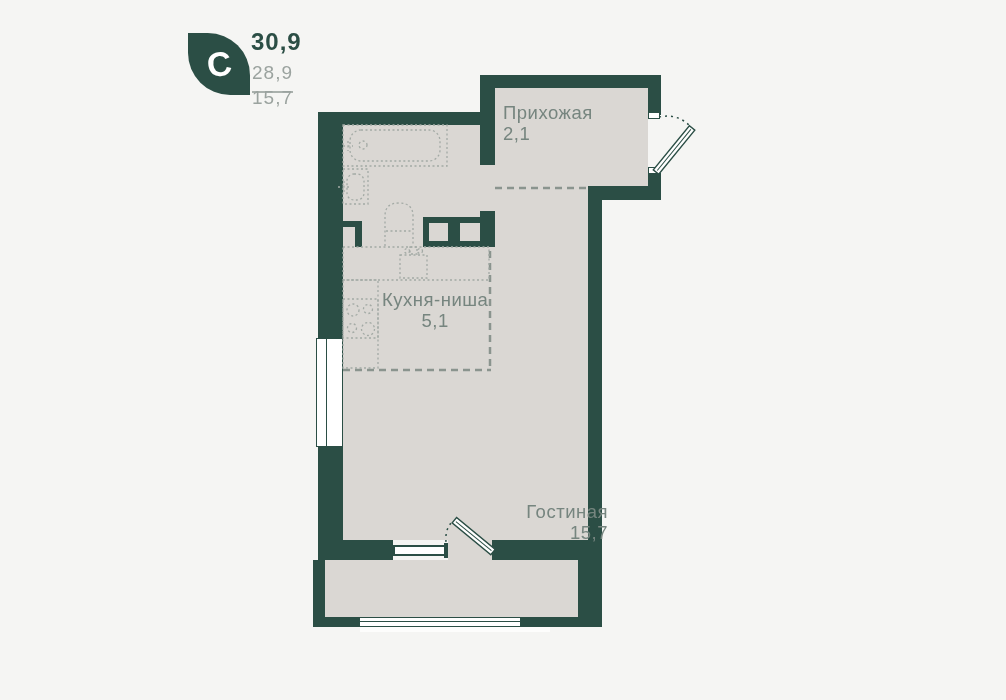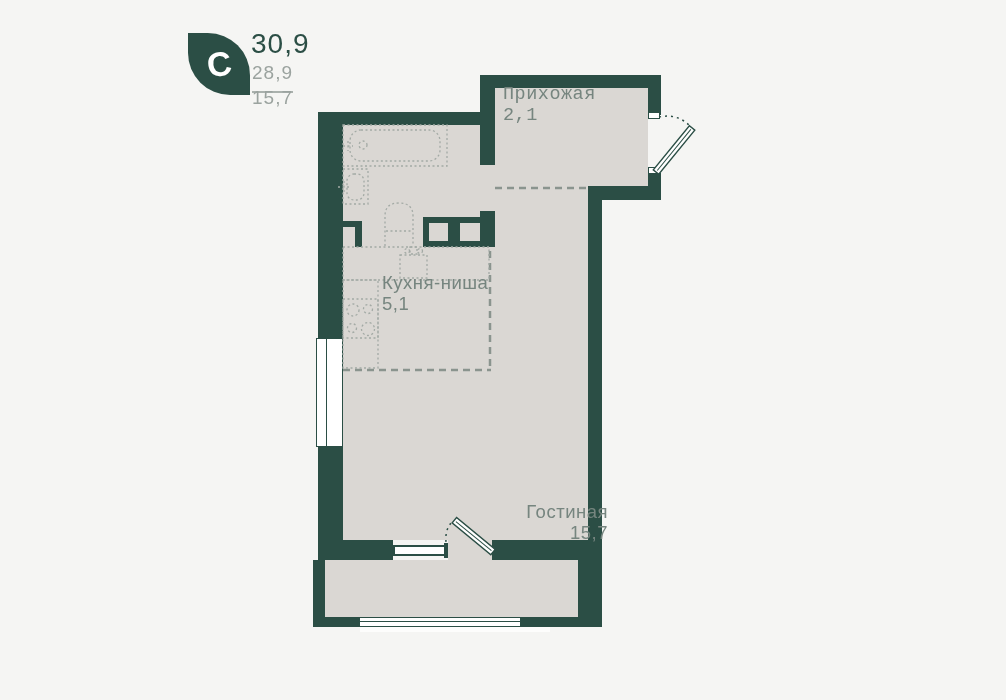--- a/index.html
+++ b/index.html
@@ -11,21 +11,21 @@
     --dot:#a3aaa5;
   }
   *{margin:0;padding:0;box-sizing:border-box;}
   body{background:#ffffff;font-family:"Liberation Sans","DejaVu Sans",sans-serif;}
   .canvas{position:relative;width:1006px;height:700px;background:var(--bg);overflow:hidden;}
 
   
   .logo-leaf{position:absolute;left:188px;top:33px;width:62px;height:62px;background:var(--wall);
     border-radius:0 68% 0 68%;display:flex;align-items:center;justify-content:center;}
   .logo-leaf span{color:#ffffff;font-size:34px;font-weight:bold;transform:rotate(-8deg);line-height:1;}
-  .num-total{position:absolute;left:251px;top:28px;font-size:28px;font-weight:normal;color:var(--wall);letter-spacing:1px;}
+  .num-total{position:absolute;left:251px;top:28px;font-size:24px;font-weight:bold;color:var(--wall);letter-spacing:1px;}
   .num-living{position:absolute;left:252px;top:62px;font-size:19px;color:var(--muted);letter-spacing:1px;
     border-bottom:2px solid #aab1ad;padding-bottom:7px;}
   .num-extra{position:absolute;left:252px;top:87px;font-size:19px;color:var(--muted);letter-spacing:1px;}
 
   
   .fl{position:absolute;background:var(--floor);}
   .w{position:absolute;background:var(--wall);}
   .win{position:absolute;background:#ffffff;border:1px solid var(--wall);}
   .sill{position:absolute;background:#fdfdfc;}
 
@@ -127,25 +127,25 @@
       <line x1="2" y1="0" x2="55" y2="0" stroke="#2b4e45" stroke-width="1"></line>
     </g>
 
     <path d="M 447,548 Q 443,530 453,521" stroke="#2b4e45" stroke-width="1.5" stroke-dasharray="2 4" fill="none"></path>
     <g transform="translate(493,552) rotate(-140.6)">
       <rect x="0" y="-3.5" width="50" height="7" fill="#ffffff" stroke="#2b4e45" stroke-width="1.4"></rect>
       <line x1="2" y1="0" x2="48" y2="0" stroke="#2b4e45" stroke-width="1"></line>
     </g>
   </svg>
 
-  <div class="room-label" style="left:503px;top:84px;font-family:Liberation Mono, monospace;">
+  <div class="room-label" style="left:503px;top:102px;">
     <span>Прихожая</span>
     <span>2,1</span>
   </div>
-  <div class="room-label" style="left:382px;top:272px;">
+  <div class="room-label" style="left:382px;top:289px;text-align:center;">
     <span>Кухня-ниша</span>
     <span>5,1</span>
   </div>
   <div class="room-label ra-right" style="left:478px;top:501px;width:130px;">
     <span>Гостиная</span>
     <span>15,7</span>
   </div>
 
 </div>
 

